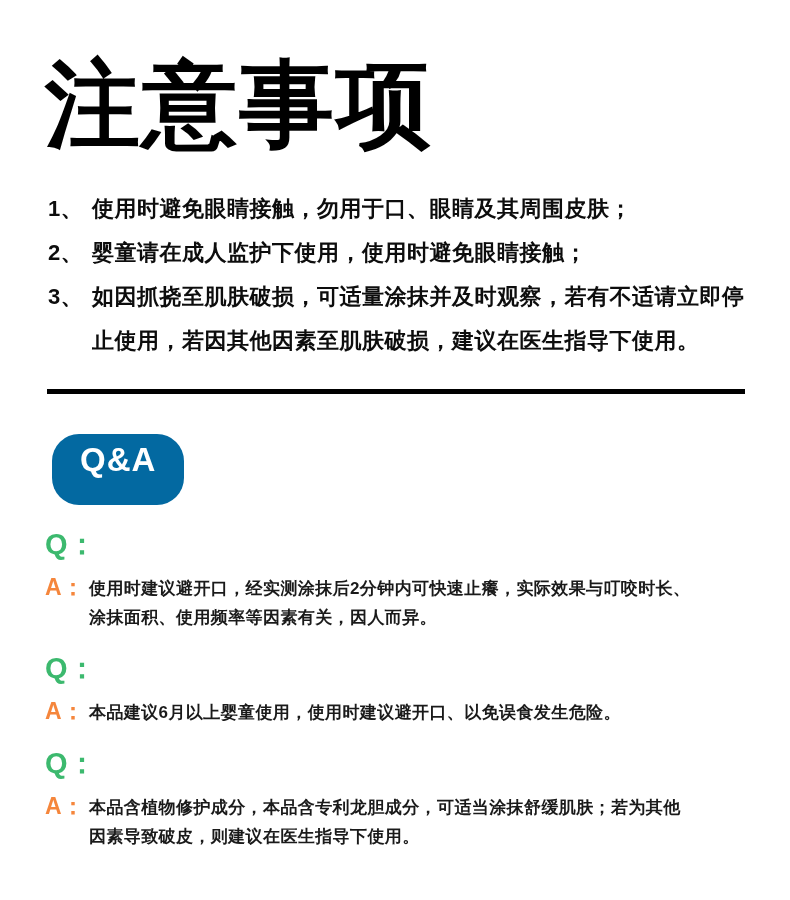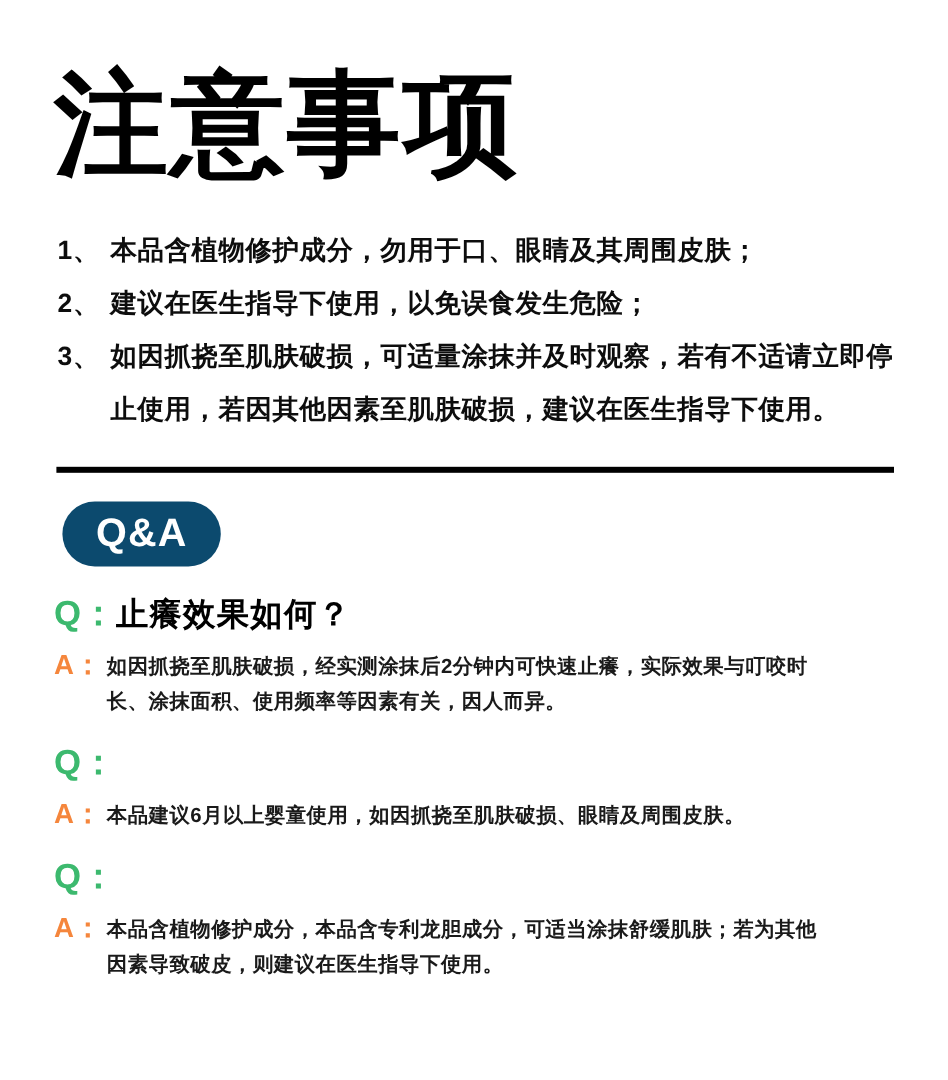--- a/index.html
+++ b/index.html
@@ -48,26 +48,26 @@
   
   .divider {
     margin: 26px 0 0 47px;
     width: 698px;
     height: 5px;
     background: #000000;
   }
   
   .qa-badge {
     display: inline-block;
-    margin: 24px 0 0 52px;
-    background: #0c4a6e;
+    margin: 40px 0 0 52px;
+    background: #0369a1;
     color: #ffffff;
     font-size: 33px;
     font-weight: 800;
-    padding: 7px 28px 9px 28px;
+    padding: 7px 28px 26px 28px;
     border-radius: 27px;
     letter-spacing: 1px;
   }
   
   .qa-list { margin: 20px 0 0 45px; }
   .qa-item { margin-bottom: 17px; }
   .qa-q {
     display: flex;
     align-items: baseline;
     margin-bottom: 9px;
@@ -109,59 +109,58 @@
 <body>
 
 <div class="page">
 
   <div class="page-title">注意事项</div>
 
   <div class="precautions">
 
     <div class="precaution-row">
       <span class="precaution-num">1、</span>
-      <span class="precaution-text">本品含植物修护成分，勿用于口、眼睛及其周围皮肤；</span>
+      <span class="precaution-text">使用时避免眼睛接触，勿用于口、眼睛及其周围皮肤；</span>
     </div>
 
     <div class="precaution-row">
       <span class="precaution-num">2、</span>
-      <span class="precaution-text">建议在医生指导下使用，以免误食发生危险；</span>
+      <span class="precaution-text">婴童请在成人监护下使用，使用时避免眼睛接触；</span>
     </div>
 
     <div class="precaution-row">
       <span class="precaution-num">3、</span>
       <span class="precaution-text">如因抓挠至肌肤破损，可适量涂抹并及时观察，若有不适请立即停止使用，若因其他因素至肌肤破损，建议在医生指导下使用。</span>
     </div>
 
   </div>
 
   <div class="divider"></div>
 
   <div class="qa-badge">Q&amp;A</div>
 
   <div class="qa-list">
 
     <div class="qa-item">
       <div class="qa-q">
         <span class="q-label">Q：</span>
-        <span class="q-text">止癢效果如何？</span>
       </div>
       <div class="qa-a">
         <span class="a-label">A：</span>
-        <span class="a-text">如因抓挠至肌肤破损，经实测涂抹后2分钟内可快速止癢，实际效果与叮咬时长、涂抹面积、使用频率等因素有关，因人而异。</span>
+        <span class="a-text">使用时建议避开口，经实测涂抹后2分钟内可快速止癢，实际效果与叮咬时长、涂抹面积、使用频率等因素有关，因人而异。</span>
       </div>
     </div>
 
     <div class="qa-item">
       <div class="qa-q">
         <span class="q-label">Q：</span>
       </div>
       <div class="qa-a">
         <span class="a-label">A：</span>
-        <span class="a-text">本品建议6月以上婴童使用，如因抓挠至肌肤破损、眼睛及周围皮肤。</span>
+        <span class="a-text">本品建议6月以上婴童使用，使用时建议避开口、以免误食发生危险。</span>
       </div>
     </div>
 
     <div class="qa-item">
       <div class="qa-q">
         <span class="q-label">Q：</span>
       </div>
       <div class="qa-a">
         <span class="a-label">A：</span>
         <span class="a-text">本品含植物修护成分，本品含专利龙胆成分，可适当涂抹舒缓肌肤；若为其他因素导致破皮，则建议在医生指导下使用。</span>

